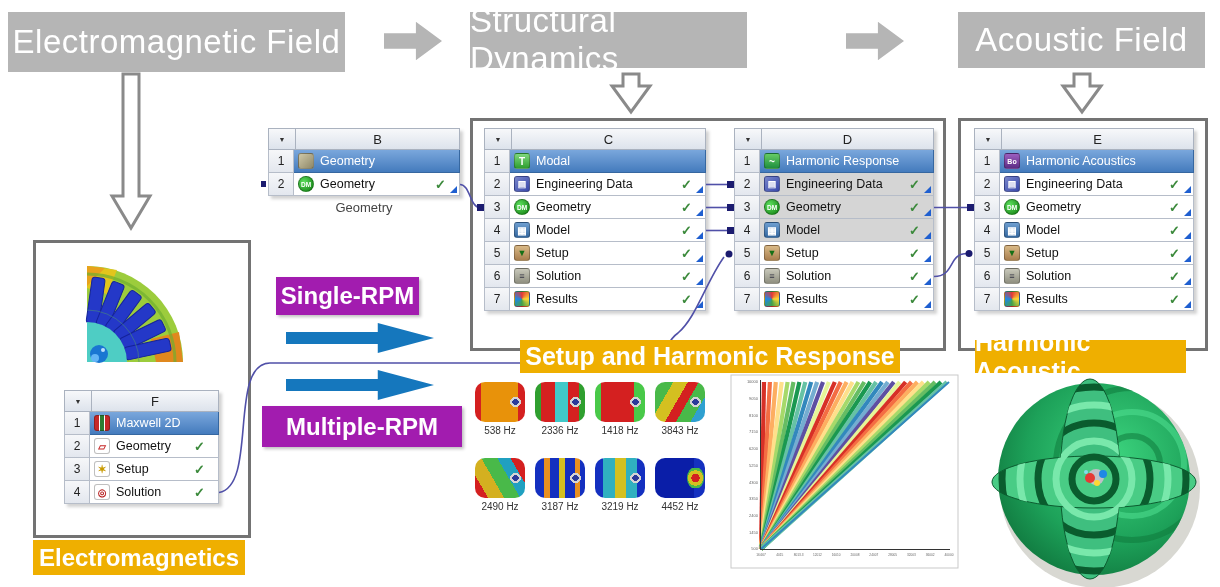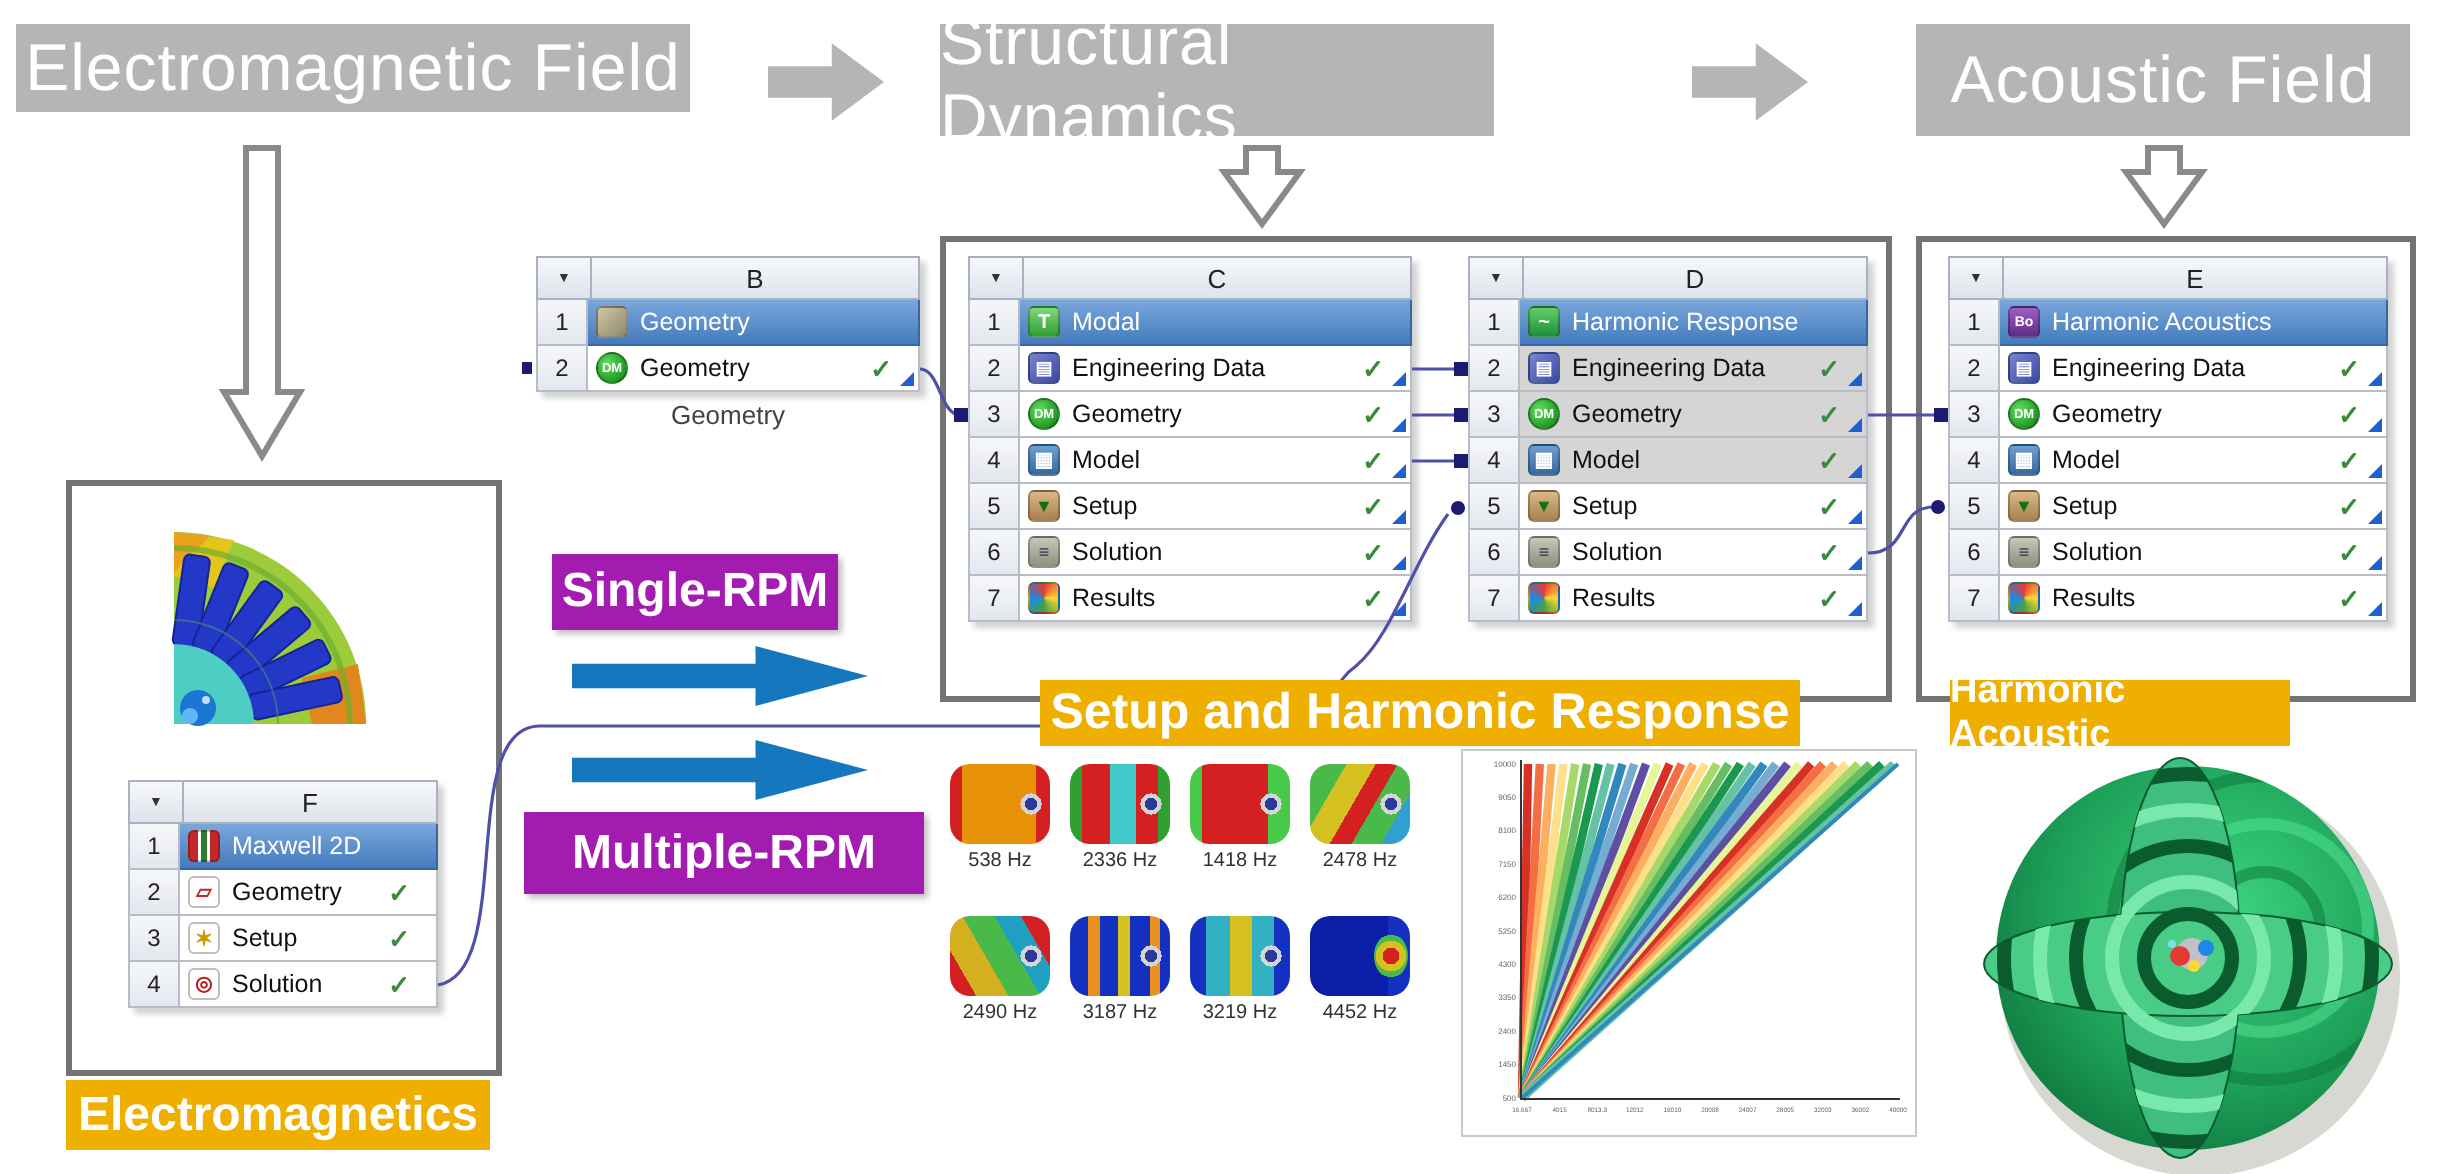--- a/index.html
+++ b/index.html
@@ -80,21 +80,21 @@
   .m6{background:linear-gradient(90deg,#1430c0 0 18%,#e89020 18% 30%,#1430c0 30% 48%,#d4c020 48% 60%,#1430c0 60% 80%,#e89020 80% 90%,#1430c0 90%);}
   .m7{background:linear-gradient(90deg,#1430c0 0 16%,#30b0c0 16% 40%,#d4c020 40% 62%,#30b0c0 62% 84%,#1430c0 84%);}
   .m8{background:linear-gradient(90deg,#0a1ea8 0 78%,#1430c0 78%);}
   .m8::after{background:radial-gradient(circle,#d42020 0 30%,#d4c020 30% 55%,#49b949 55% 75%,rgba(0,0,0,0) 75%);}
 </style>
 </head>
 <body>
 
 <div id="stage">
 
-  <div class="banner" style="left:8px;top:12px;width:337px;height:44px">Electromagnetic Field</div>
+  <div class="banner" style="left:8px;top:12px;width:337px;height:60px">Electromagnetic Field</div>
   <div class="gray-arrow" style="left:384px;top:18px;width:58px;height:46px"></div>
   <div class="banner" style="left:470px;top:12px;width:277px;height:56px">Structural Dynamics</div>
   <div class="gray-arrow" style="left:846px;top:18px;width:58px;height:46px"></div>
   <div class="banner" style="left:958px;top:12px;width:247px;height:56px">Acoustic Field</div>
 
   <svg class="hollow" style="left:100px;top:72px" width="62" height="160">
     <path d="M23,2 h16 v122 h11 l-19,32 l-19,-32 h11 z" fill="#fff" stroke="#8a8a8a" stroke-width="3"></path>
   </svg>
   <svg class="hollow" style="left:600px;top:72px" width="62" height="44">
     <path d="M23,2 h16 v12 h11 l-19,26 l-19,-26 h11 z" fill="#fff" stroke="#8a8a8a" stroke-width="3"></path>
@@ -423,21 +423,21 @@
       </div>
   </div>
 
   <div class="bluelabel" style="left:276px;top:277px;width:143px;height:38px;font-size:24px">Single-RPM</div>
   <div class="bluearrow" style="left:286px;top:321px;width:148px;height:34px"></div>
   <div class="bluearrow" style="left:286px;top:368px;width:148px;height:34px"></div>
   <div class="bluelabel" style="left:262px;top:406px;width:200px;height:41px;font-size:24px">Multiple-RPM</div>
 
   <div class="goldlabel" style="left:33px;top:540px;width:212px;height:35px;font-size:24px">Electromagnetics</div>
   <div class="goldlabel" style="left:520px;top:340px;width:380px;height:33px;font-size:25px">Setup and Harmonic Response</div>
-  <div class="goldlabel" style="left:975px;top:340px;width:170px;height:33px;font-size:19px">Harmonic Acoustic</div>
+  <div class="goldlabel" style="left:975px;top:340px;width:211px;height:33px;font-size:25px">Harmonic Acoustic</div>
 
   <svg class="artwrap" style="left:83px;top:260px" width="102" height="108" viewBox="0 0 102 108">
     <path d="M4,6 A96,96 0 0 1 100,102 L4,102 Z" fill="#9ccc3c"></path>
     <path d="M4,6 L34,10 L24,34 L4,28 Z" fill="#e3c51c"></path>
     <path d="M4,6 L22,8 L4,26 Z" fill="#e8a21c"></path>
     <path d="M100,102 L96,72 L68,79 L73,102 Z" fill="#e0881e"></path>
     <path d="M4,14 A88,88 0 0 1 92,102" fill="none" stroke="#6fae2f" stroke-width="3" opacity=".7"></path>
     <g fill="#2438c8" stroke="#15239a" stroke-width="1">
       <rect x="-2.5" y="17" width="13" height="46" rx="3" transform="rotate(8 4 102)"></rect>
       <rect x="-2.5" y="17" width="13" height="46" rx="3" transform="rotate(22 4 102)"></rect>
@@ -462,21 +462,21 @@
       <div class="modecell">
         <div class="motor m2"></div>
         <div class="freq">2336 Hz</div>
       </div>
       <div class="modecell">
         <div class="motor m3"></div>
         <div class="freq">1418 Hz</div>
       </div>
       <div class="modecell">
         <div class="motor m4"></div>
-        <div class="freq">2478 Hz</div>
+        <div class="freq">3843 Hz</div>
       </div>
       <div class="modecell">
         <div class="motor m5"></div>
         <div class="freq">2490 Hz</div>
       </div>
       <div class="modecell">
         <div class="motor m6"></div>
         <div class="freq">3187 Hz</div>
       </div>
       <div class="modecell">

